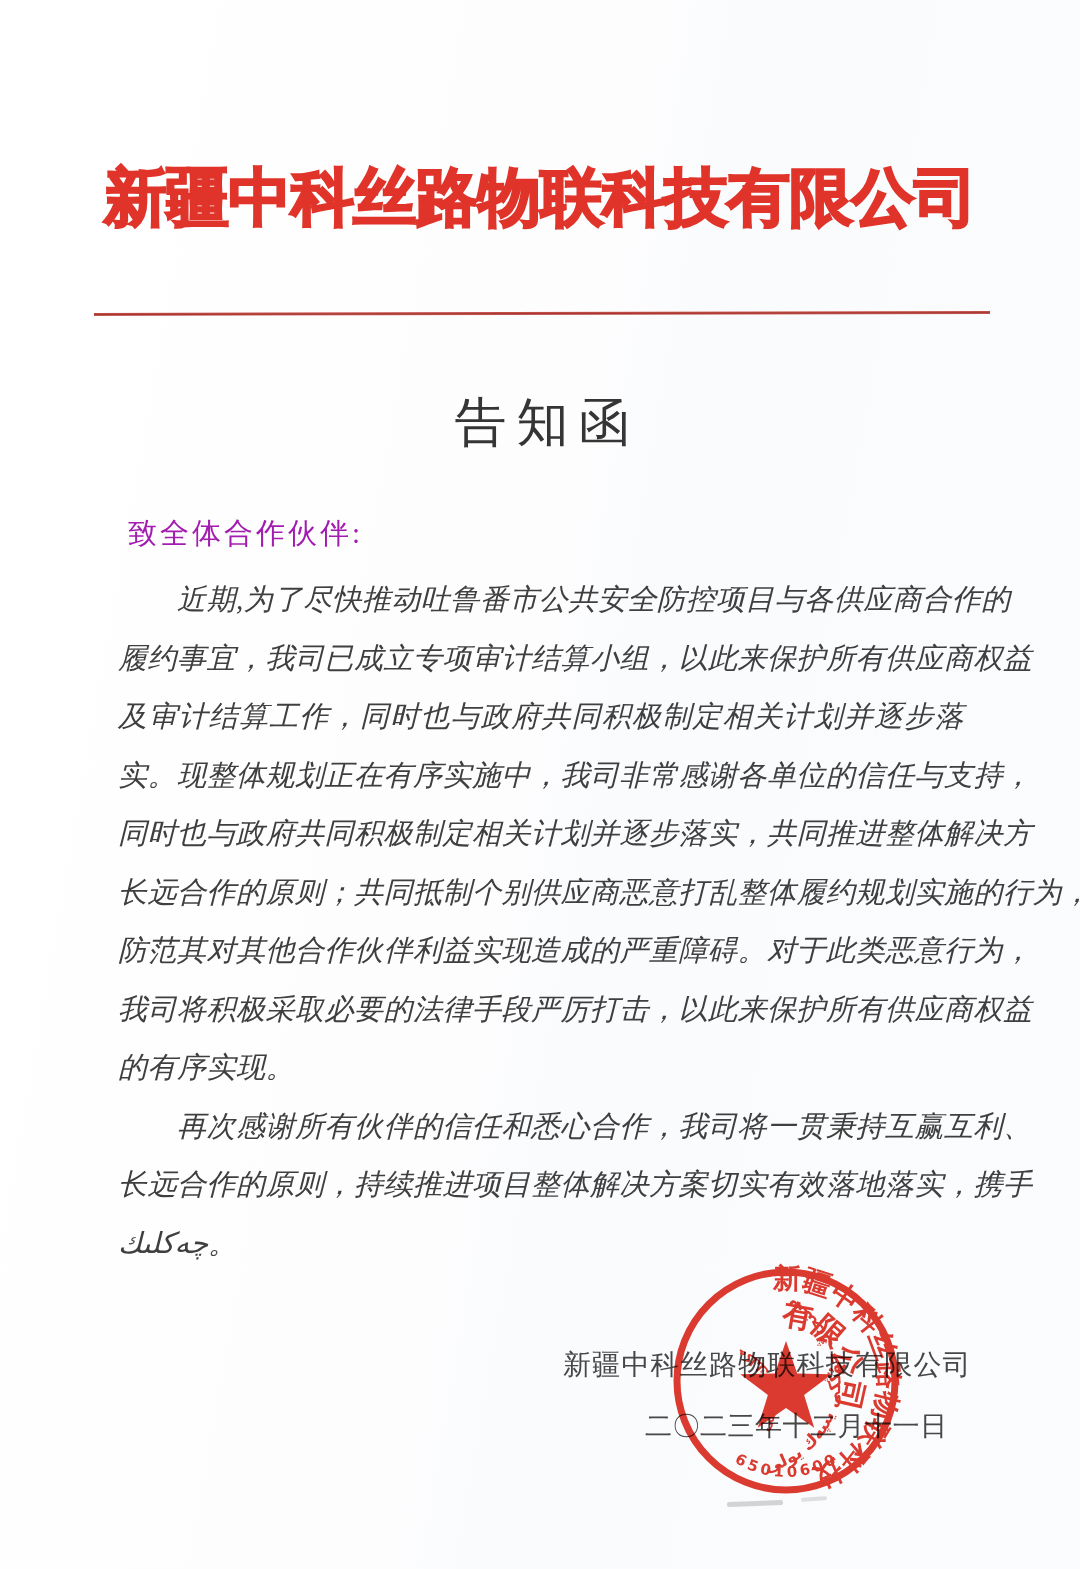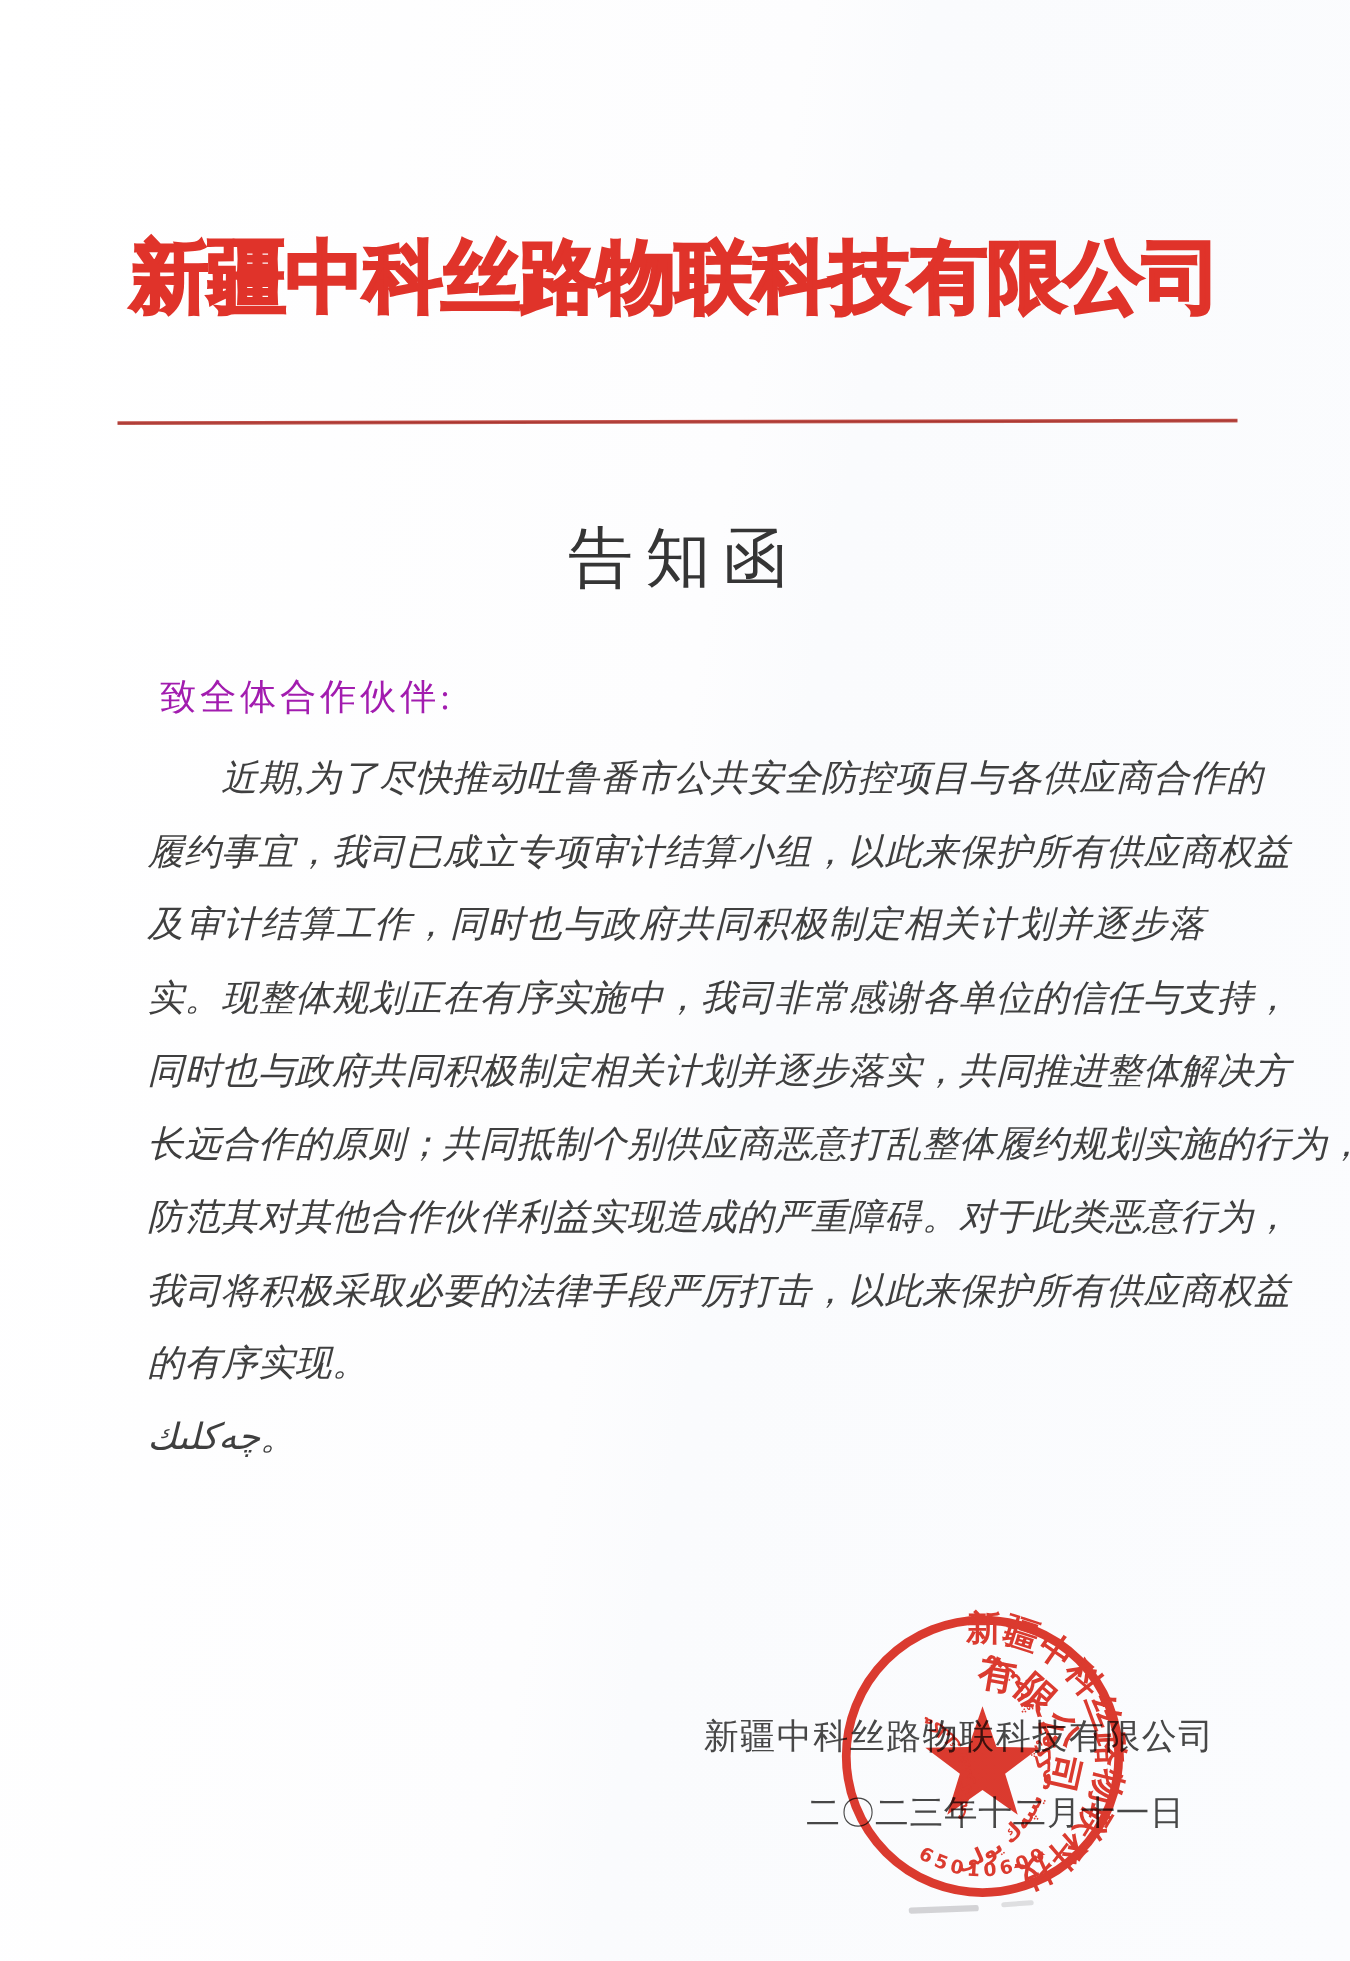--- a/index.html
+++ b/index.html
@@ -1,21 +1,21 @@
 <!DOCTYPE html>
 <html lang="zh"><head>
 <meta charset="utf-8">
 <style>
   html,body{margin:0;padding:0;}
   body{
     width:1080px;height:1569px;position:relative;overflow:hidden;
     background:linear-gradient(100deg,#ffffff 0%,#fdfdfe 48%,#fafbfd 55%,#fbfcfe 100%);
     font-family:"Liberation Serif","DejaVu Serif",serif;
   }
-  .page{position:absolute;inset:0;margin-top:24px;}
+  .page{position:absolute;inset:0;}
   
   .letterhead{
     position:absolute;left:104px;top:152px;width:872px;
     font-family:"DejaVu Sans","Liberation Sans",sans-serif;
     font-size:63px;font-weight:900;letter-spacing:-1px;line-height:92px;
     color:#e0332a;-webkit-text-stroke:2.2px #e0332a;
     white-space:nowrap;text-align:justify;text-align-last:justify;
   }
   .rule{
     position:absolute;left:94px;top:312px;width:896px;height:3px;
@@ -86,20 +86,22 @@
   <div class="body-lines">
       <div class="line indent">近期,为了尽快推动吐鲁番市公共安全防控项目与各供应商合作的</div>
       <div class="line">履约事宜，我司已成立专项审计结算小组，以此来保护所有供应商权益</div>
       <div class="line last">及审计结算工作，同时也与政府共同积极制定相关计划并逐步落实。</div>
       <div class="line indent">现整体规划正在有序实施中，我司非常感谢各单位的信任与支持，</div>
       <div class="line">同时也与政府共同积极制定相关计划并逐步落实，共同推进整体解决方</div>
       <div class="line">长远合作的原则；共同抵制个别供应商恶意打乱整体履约规划实施的行为，</div>
       <div class="line">防范其对其他合作伙伴利益实现造成的严重障碍。对于此类恶意行为，</div>
       <div class="line">我司将积极采取必要的法律手段严厉打击，以此来保护所有供应商权益</div>
       <div class="line last">的有序实现。</div>
+      <div class="line indent">再次感谢所有伙伴的信任和悉心合作，我司将一贯秉持互赢互利、</div>
+      <div class="line">长远合作的原则，持续推进项目整体解决方案切实有效落地落实，携手</div>
       <div class="line last">چەكلىك。</div>
     </div>
 
   <div class="sig-company">新疆中科丝路物联科技有限公司</div>
 
   <div class="sig-date">二〇二三年十二月十一日</div>
 
   <svg class="seal" viewBox="-130 -130 260 260" aria-hidden="true">
     <defs>
       <path id="arcOuterZh" d="M -12.9 -92.1 A 93 93 0 1 1 3.2 92.9"></path>

